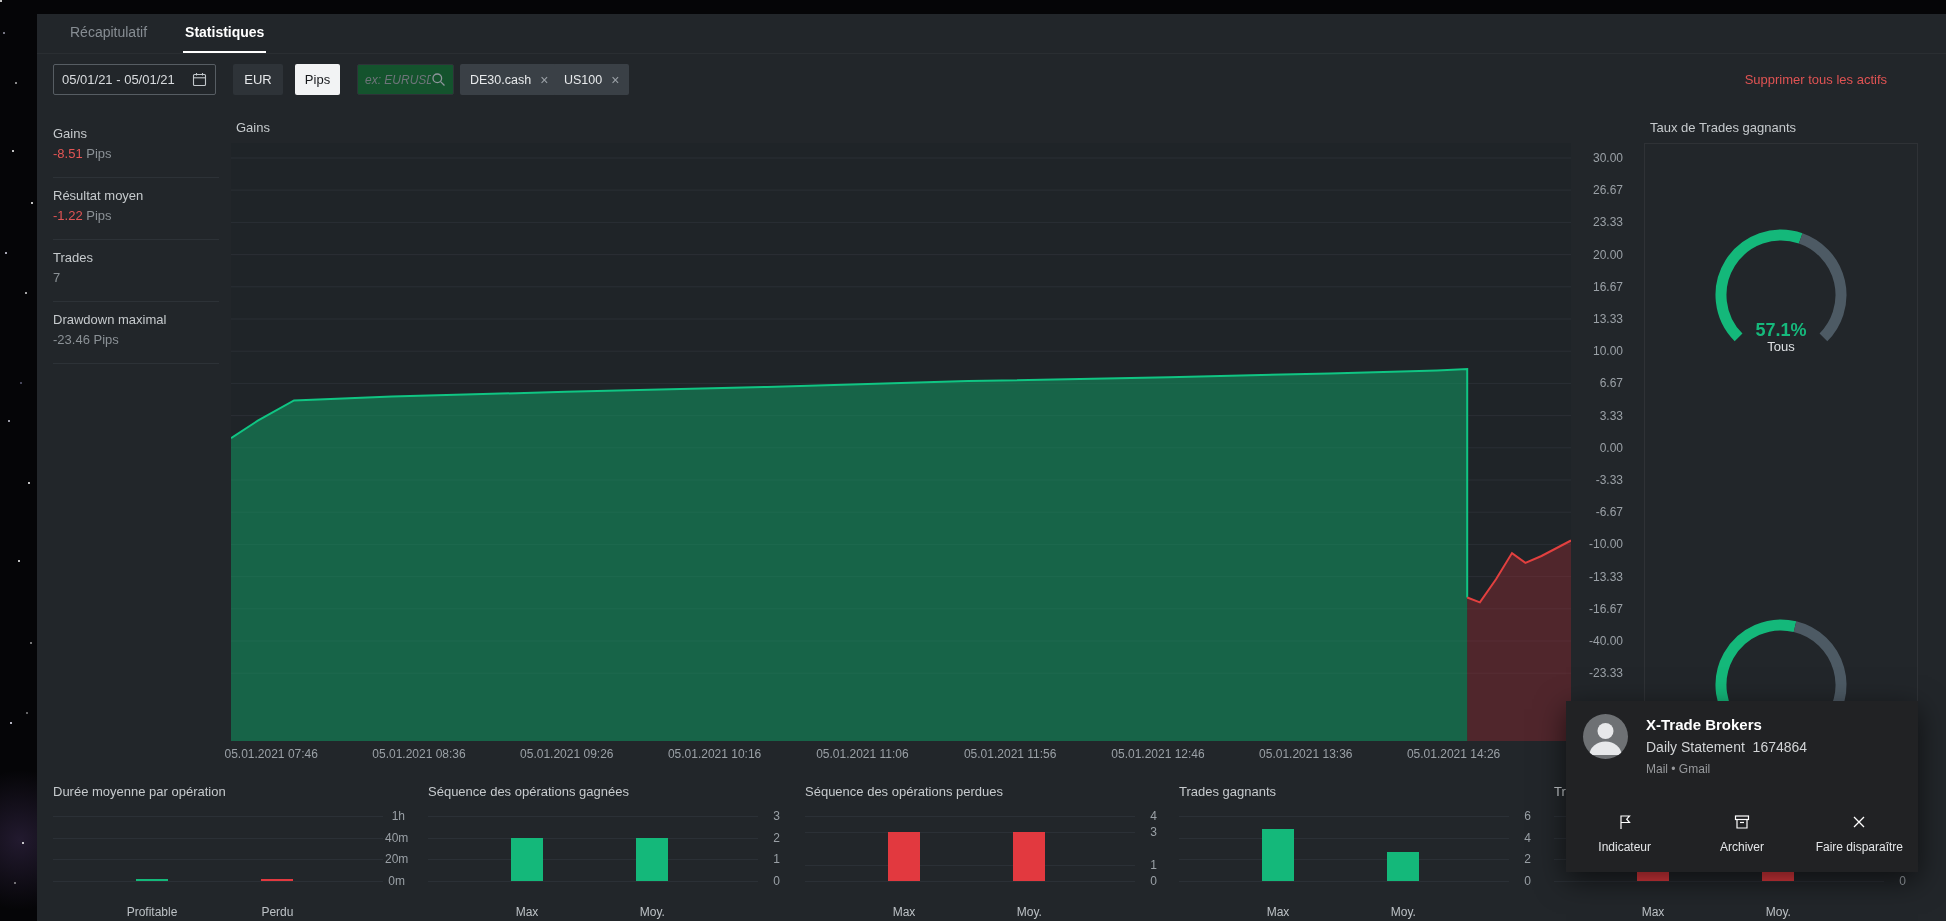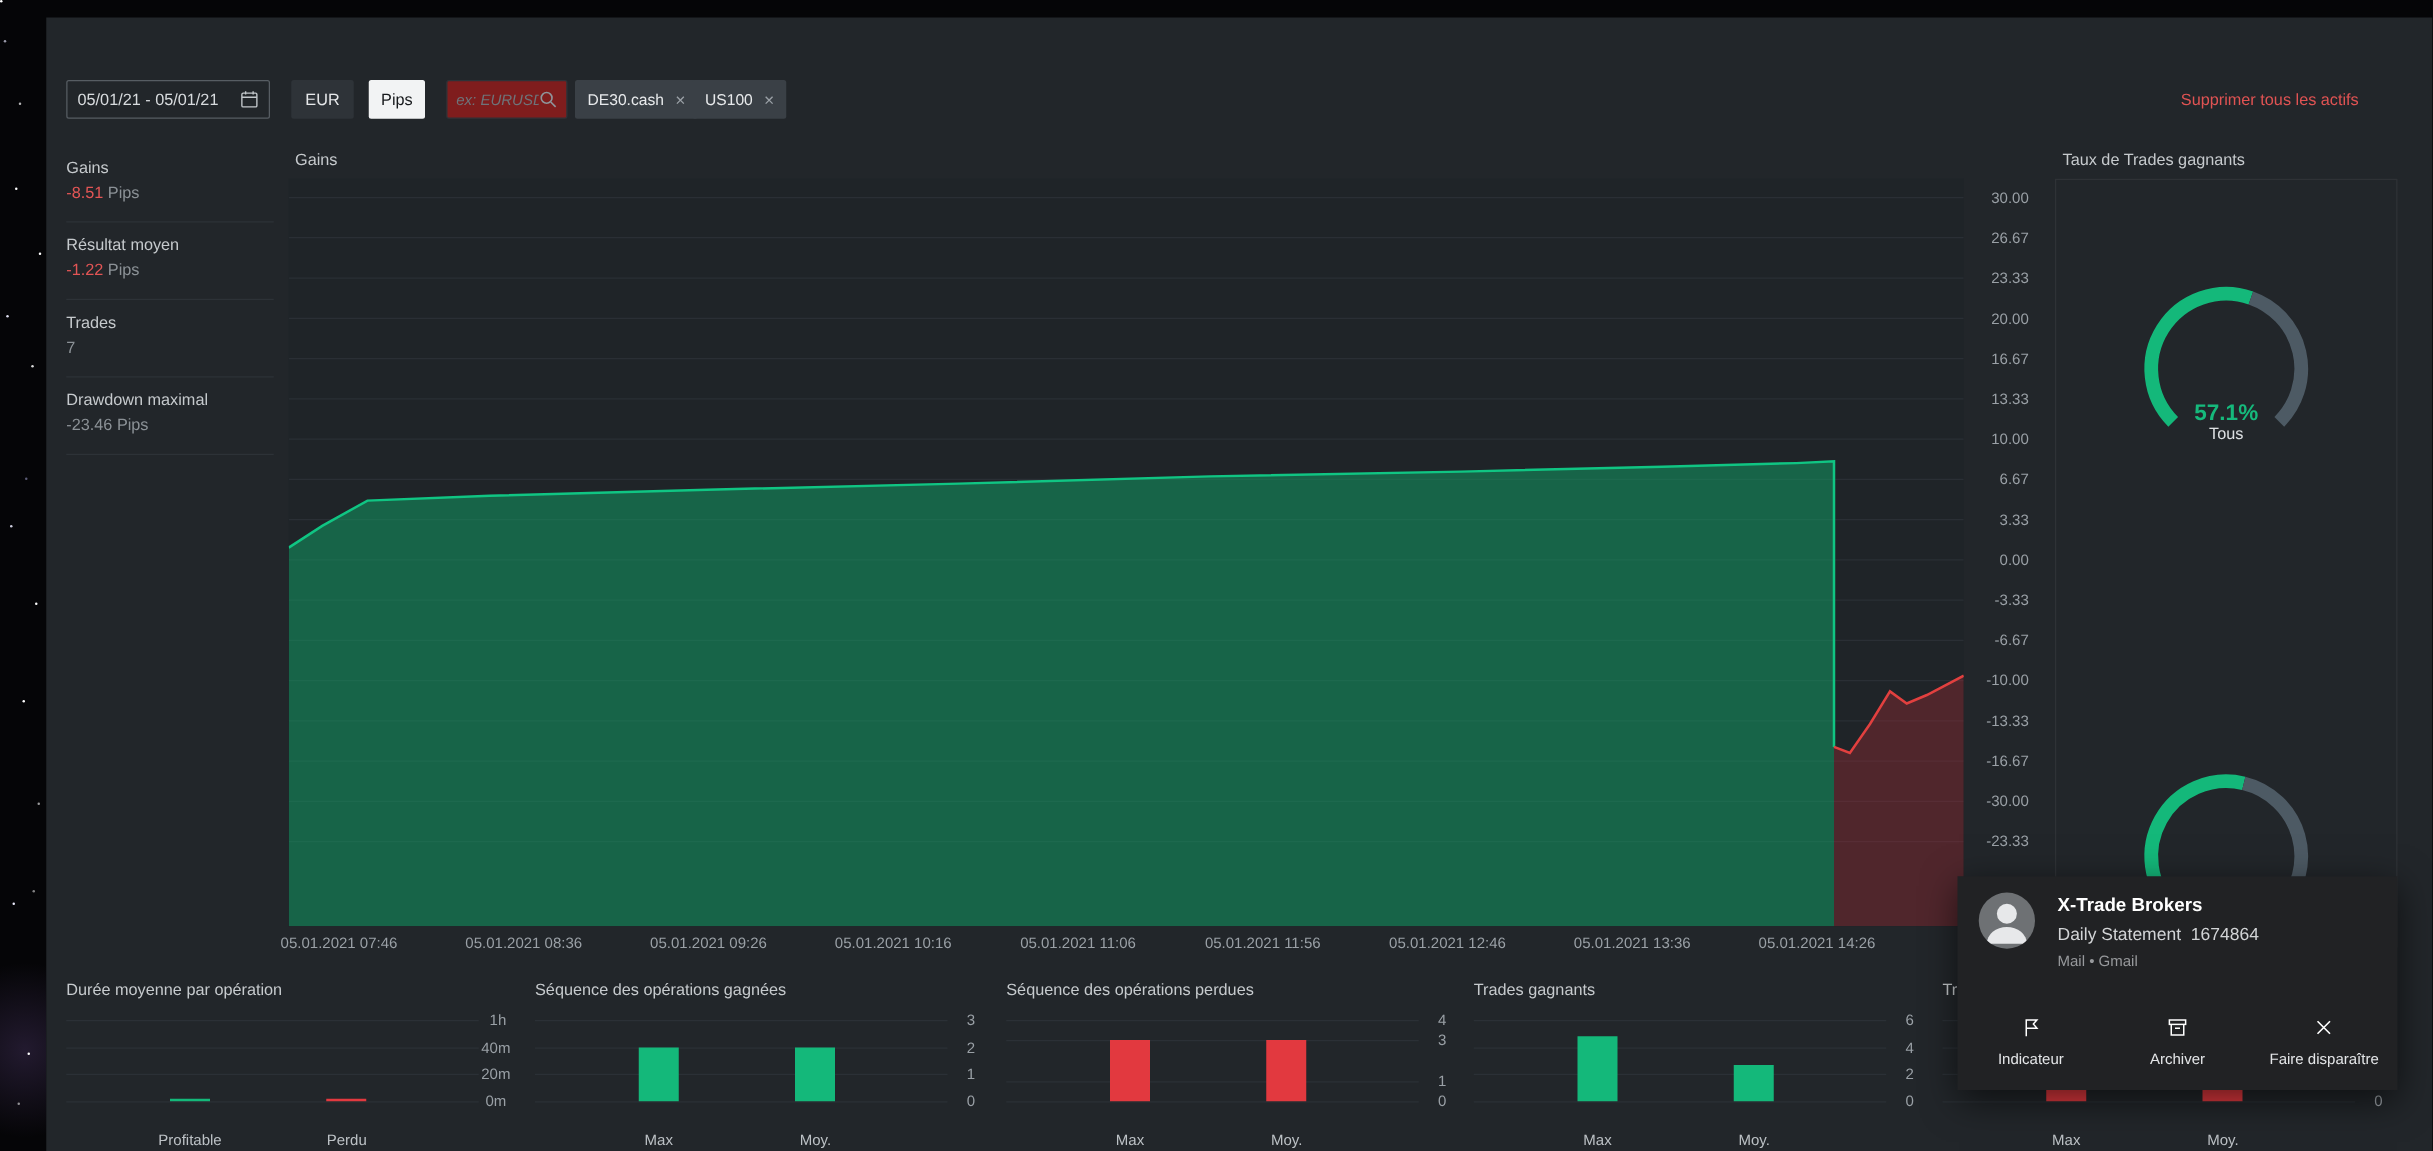--- a/index.html
+++ b/index.html
@@ -29,21 +29,21 @@
 
   
   .filterbar { position:absolute; left:0; top:50px; right:0; height:34px; }
   .date-range { position:absolute; left:16px; top:0; width:163px; height:31px;
     border:1px solid #575d63; border-radius:2px; display:flex; align-items:center;
     justify-content:space-between; padding:0 8px; font-size:13px; color:#d8dbde; cursor:pointer; }
   .btn { position:absolute; top:0; height:31px; border:none; border-radius:2px; font-size:13px;
          cursor:pointer; font-family:inherit; }
   .btn-eur  { left:196px; width:50px; background:#2e3338; color:#e6e8ea; }
   .btn-pips { left:258px; width:45px; background:#f2f3f4; color:#17191c; }
-  .search { position:absolute; left:320px; top:0; width:97px; height:31px; background:#7f1d1d;
+  .search { position:absolute; left:320px; top:0; width:97px; height:31px; background:#14532d;
             border:1px solid #2e3338; border-radius:2px; display:flex; align-items:center; padding:12px 7px; }
   .search input { flex:1; min-width:0; background:transparent; border:none; outline:none;
                   color:#cfd3d6; font-size:12px; font-style:italic; font-family:inherit; }
   .search input::placeholder { color:#6e747a; font-style:italic; }
   .chip { position:absolute; top:0; height:31px; background:#3a4046; border-radius:2px;
           display:flex; align-items:center; gap:9px; padding:14px 10px; font-size:12.5px; color:#e8eaec; cursor:default; }
   .chip .x { color:#9ba1a7; font-size:14px; cursor:pointer; line-height:1; }
   .chip1 { left:423px; } .chip2 { left:517px; }
   .remove-all { position:absolute; right:59px; top:8px; font-size:13px; color:#e05353;
                 cursor:pointer; }
@@ -95,20 +95,24 @@
   .toast-action .albl { margin-top:7px; font-size:12px; color:#e4e6e8; }
 </style>
 </head>
 <body>
 
 <div class="screen">
   <div class="stars"></div>
 
   <div class="app" id="app">
 
+    <div class="tabs">
+      <div class="tab">Récapitulatif</div>
+      <div class="tab active">Statistiques</div>
+    </div>
 
     <div class="filterbar">
       <div class="date-range">
         <span>05/01/21 - 05/01/21</span>
         <svg width="15" height="15" viewBox="0 0 15 15">
           <g fill="none" stroke="#c3c8cc" stroke-width="1.1">
             <rect x="1.5" y="2.5" width="12" height="11" rx="1"></rect>
             <line x1="1.5" y1="5.8" x2="13.5" y2="5.8"></line>
             <line x1="4.5" y1="1" x2="4.5" y2="3.5"></line>
             <line x1="10.5" y1="1" x2="10.5" y2="3.5"></line>
@@ -189,21 +193,21 @@
         <div class="ylab" style="top: 169.019px;">13.33</div>
         <div class="ylab" style="top: 201.189px;">10.00</div>
         <div class="ylab" style="top: 233.359px;">6.67</div>
         <div class="ylab" style="top: 265.626px;">3.33</div>
         <div class="ylab" style="top: 297.796px;">0.00</div>
         <div class="ylab" style="top: 329.967px;">-3.33</div>
         <div class="ylab" style="top: 362.234px;">-6.67</div>
         <div class="ylab" style="top: 394.404px;">-10.00</div>
         <div class="ylab" style="top: 426.574px;">-13.33</div>
         <div class="ylab" style="top: 458.841px;">-16.67</div>
-        <div class="ylab" style="top: 491.011px;">-30.00</div>
+        <div class="ylab" style="top: 491.011px;">-40.00</div>
         <div class="ylab" style="top: 523.182px;">-23.33</div>
         <div class="xlab" style="left: -19.8px;">05.01.2021 07:46</div>
         <div class="xlab" style="left: 128px;">05.01.2021 08:36</div>
         <div class="xlab" style="left: 275.8px;">05.01.2021 09:26</div>
         <div class="xlab" style="left: 423.6px;">05.01.2021 10:16</div>
         <div class="xlab" style="left: 571.4px;">05.01.2021 11:06</div>
         <div class="xlab" style="left: 719.2px;">05.01.2021 11:56</div>
         <div class="xlab" style="left: 867px;">05.01.2021 12:46</div>
         <div class="xlab" style="left: 1014.8px;">05.01.2021 13:36</div>
         <div class="xlab" style="left: 1162.6px;">05.01.2021 14:26</div>

